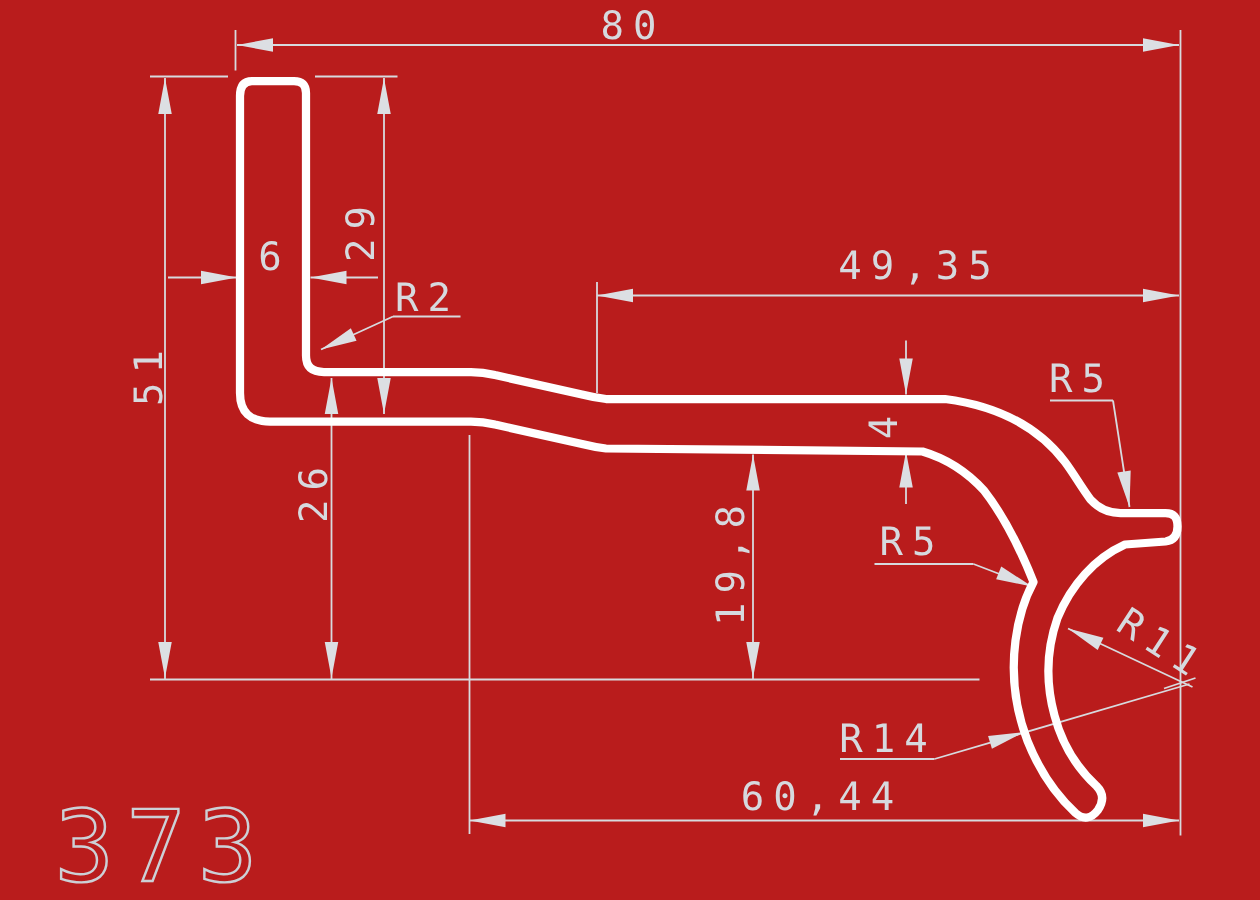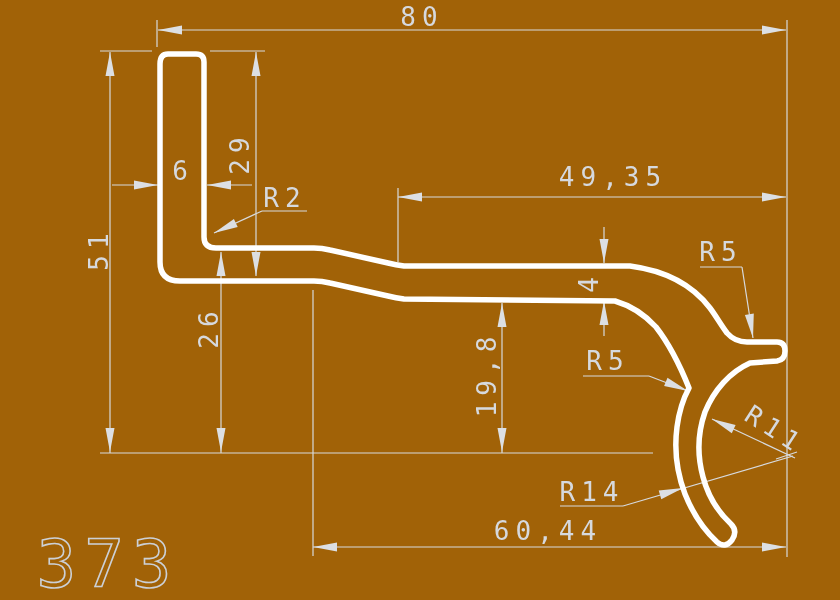--- a/index.html
+++ b/index.html
@@ -1,16 +1,16 @@
 <!DOCTYPE html>
 <html><head>
 <meta charset="utf-8">
 <style>
   html,body{margin:0;padding:0;background:#222834;}
-  .stage{position:relative;width:840px;height:600px;background:#a16207;overflow:hidden;}
+  .stage{position:relative;width:840px;height:600px;background:#b91c1c;overflow:hidden;}
   svg{display:block;}
   .thin{stroke:#d7dade;stroke-width:1.2;fill:none;}
   .arrow{fill:#dcdfe3;stroke:none;}
   .profile{stroke:#ffffff;stroke-width:5.5;fill:none;stroke-linejoin:round;stroke-linecap:round;}
   text.dim{font-family:"DejaVu Sans Mono", monospace;font-size:26px;letter-spacing:6px;fill:#d6d9de;}
   text.part{font-family:"DejaVu Sans Mono", monospace;font-size:66px;letter-spacing:8px;fill:none;stroke:#ccd0d6;stroke-width:1.6px;}
 </style>
 </head>
 <body>
 

